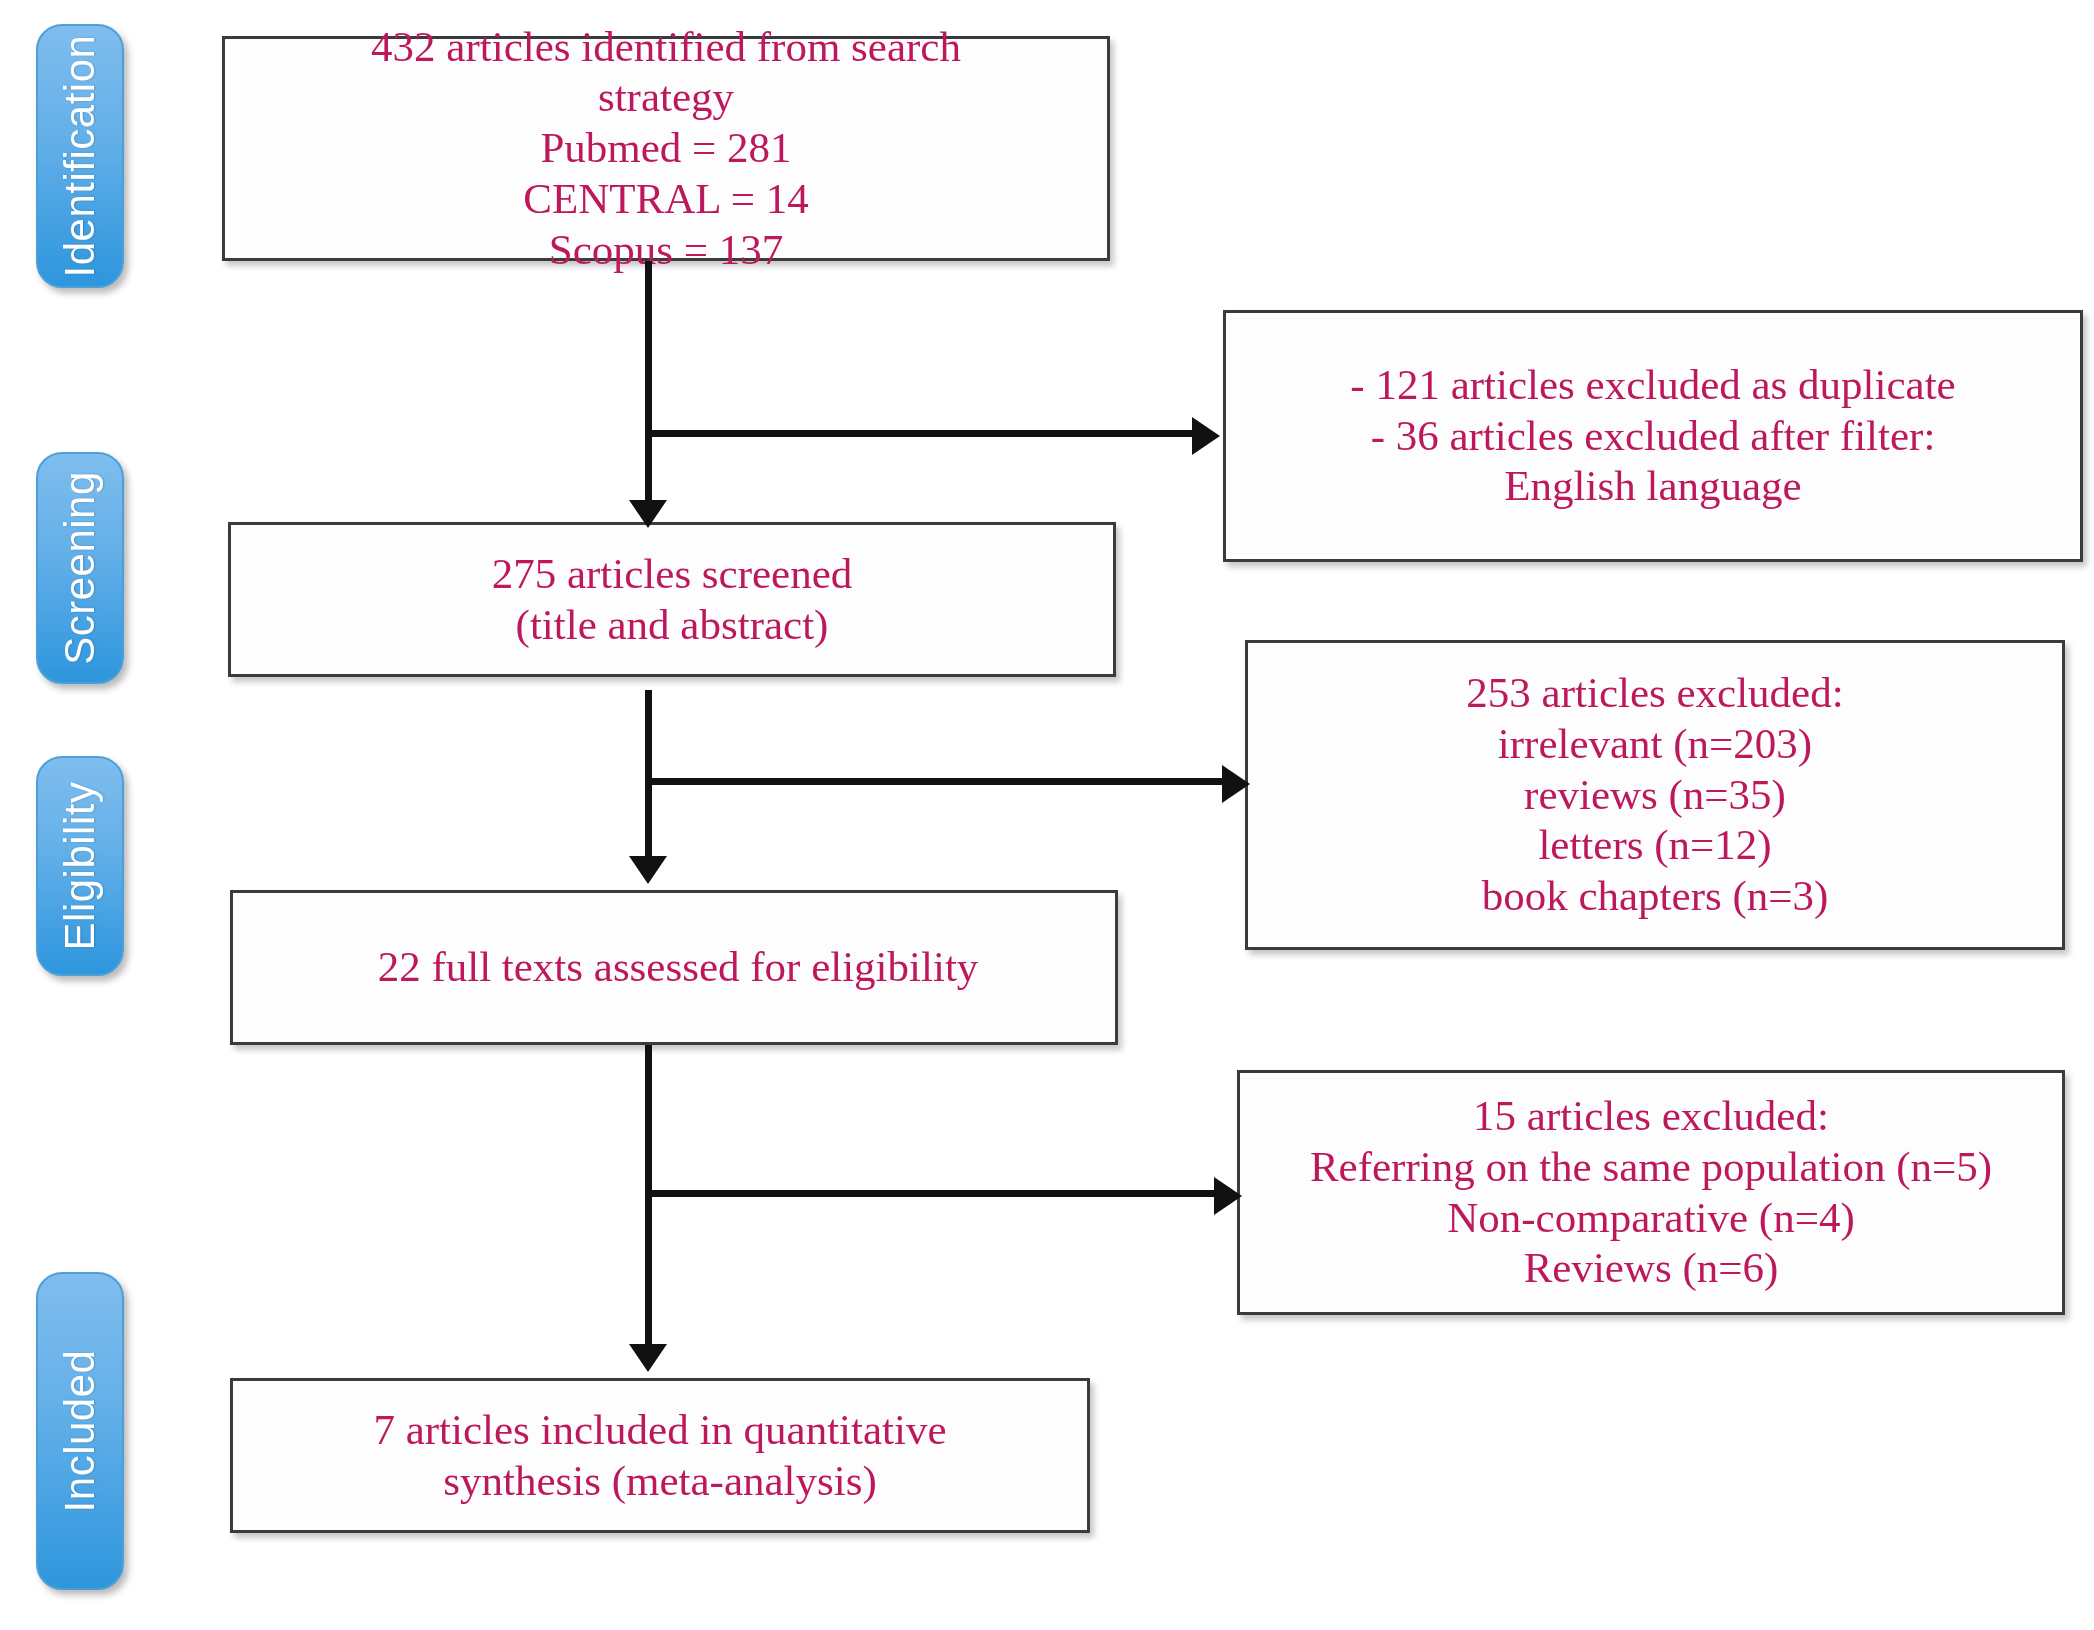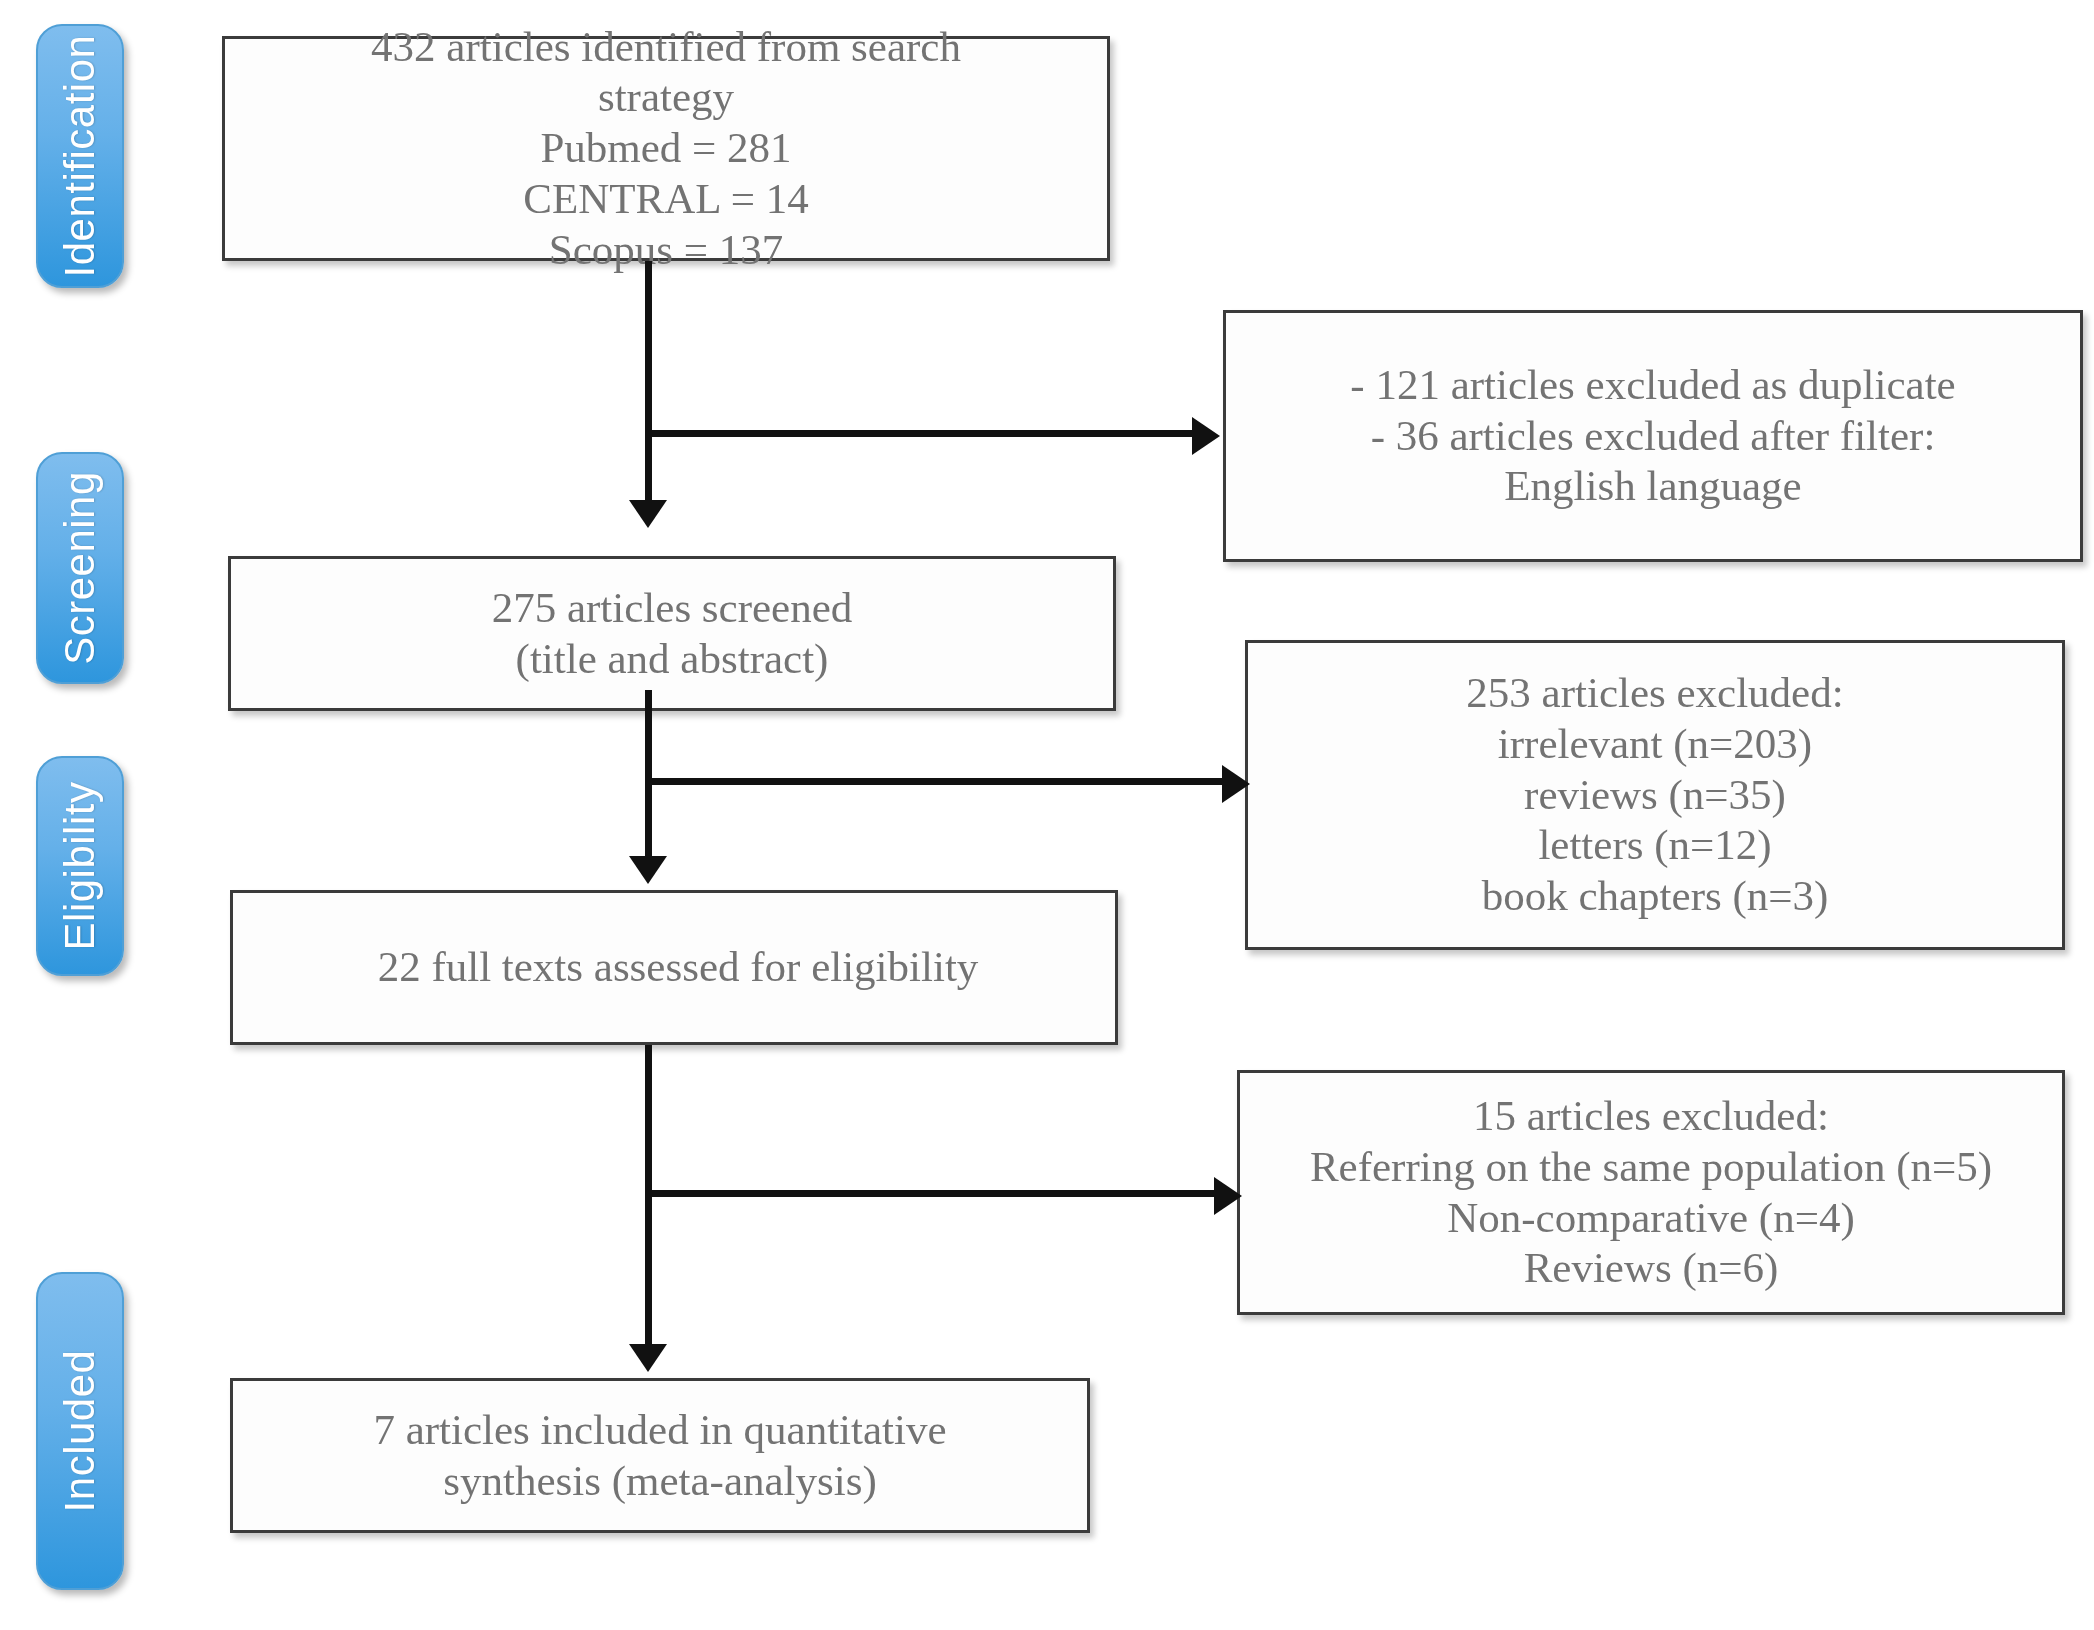--- a/index.html
+++ b/index.html
@@ -42,21 +42,21 @@
   .flow-box {
     position: absolute;
     box-sizing: border-box;
     background: #fdfdfd;
     border: 3px solid #3b3b3b;
     box-shadow: 4px 5px 6px rgba(0,0,0,0.22);
     display: flex;
     align-items: center;
     justify-content: center;
     text-align: center;
-    color: #737373;
+    color: #be185d;
   }
   .flow-box .box-text {
     font-size: 43px;
     line-height: 1.18;
     padding: 4px 16px;
     width: 100%;
   }
   .flow-box .box-text .ln { display: block; }
   .ital { font-style: italic; }
 
@@ -110,21 +110,21 @@
   <div class="flow-box" style="left:222px; top:36px; width:888px; height:225px;">
     <div class="box-text">
       <span class="ln">432 articles identified from search</span>
       <span class="ln">strategy</span>
       <span class="ln">Pubmed = 281</span>
       <span class="ln">CENTRAL = 14</span>
       <span class="ln">Scopus = 137</span>
     </div>
   </div>
 
-  <div class="flow-box" style="left:228px; top:556px; width:888px; height:155px;">
+  <div class="flow-box" style="left:228px; top:522px; width:888px; height:155px;">
     <div class="box-text">
       <span class="ln">275 articles screened</span>
       <span class="ln">(title and abstract)</span>
     </div>
   </div>
 
   <div class="flow-box" style="left:230px; top:890px; width:888px; height:155px;padding-left:8px;">
     <div class="box-text">
       <span class="ln">22 full texts assessed for eligibility</span>
     </div>

